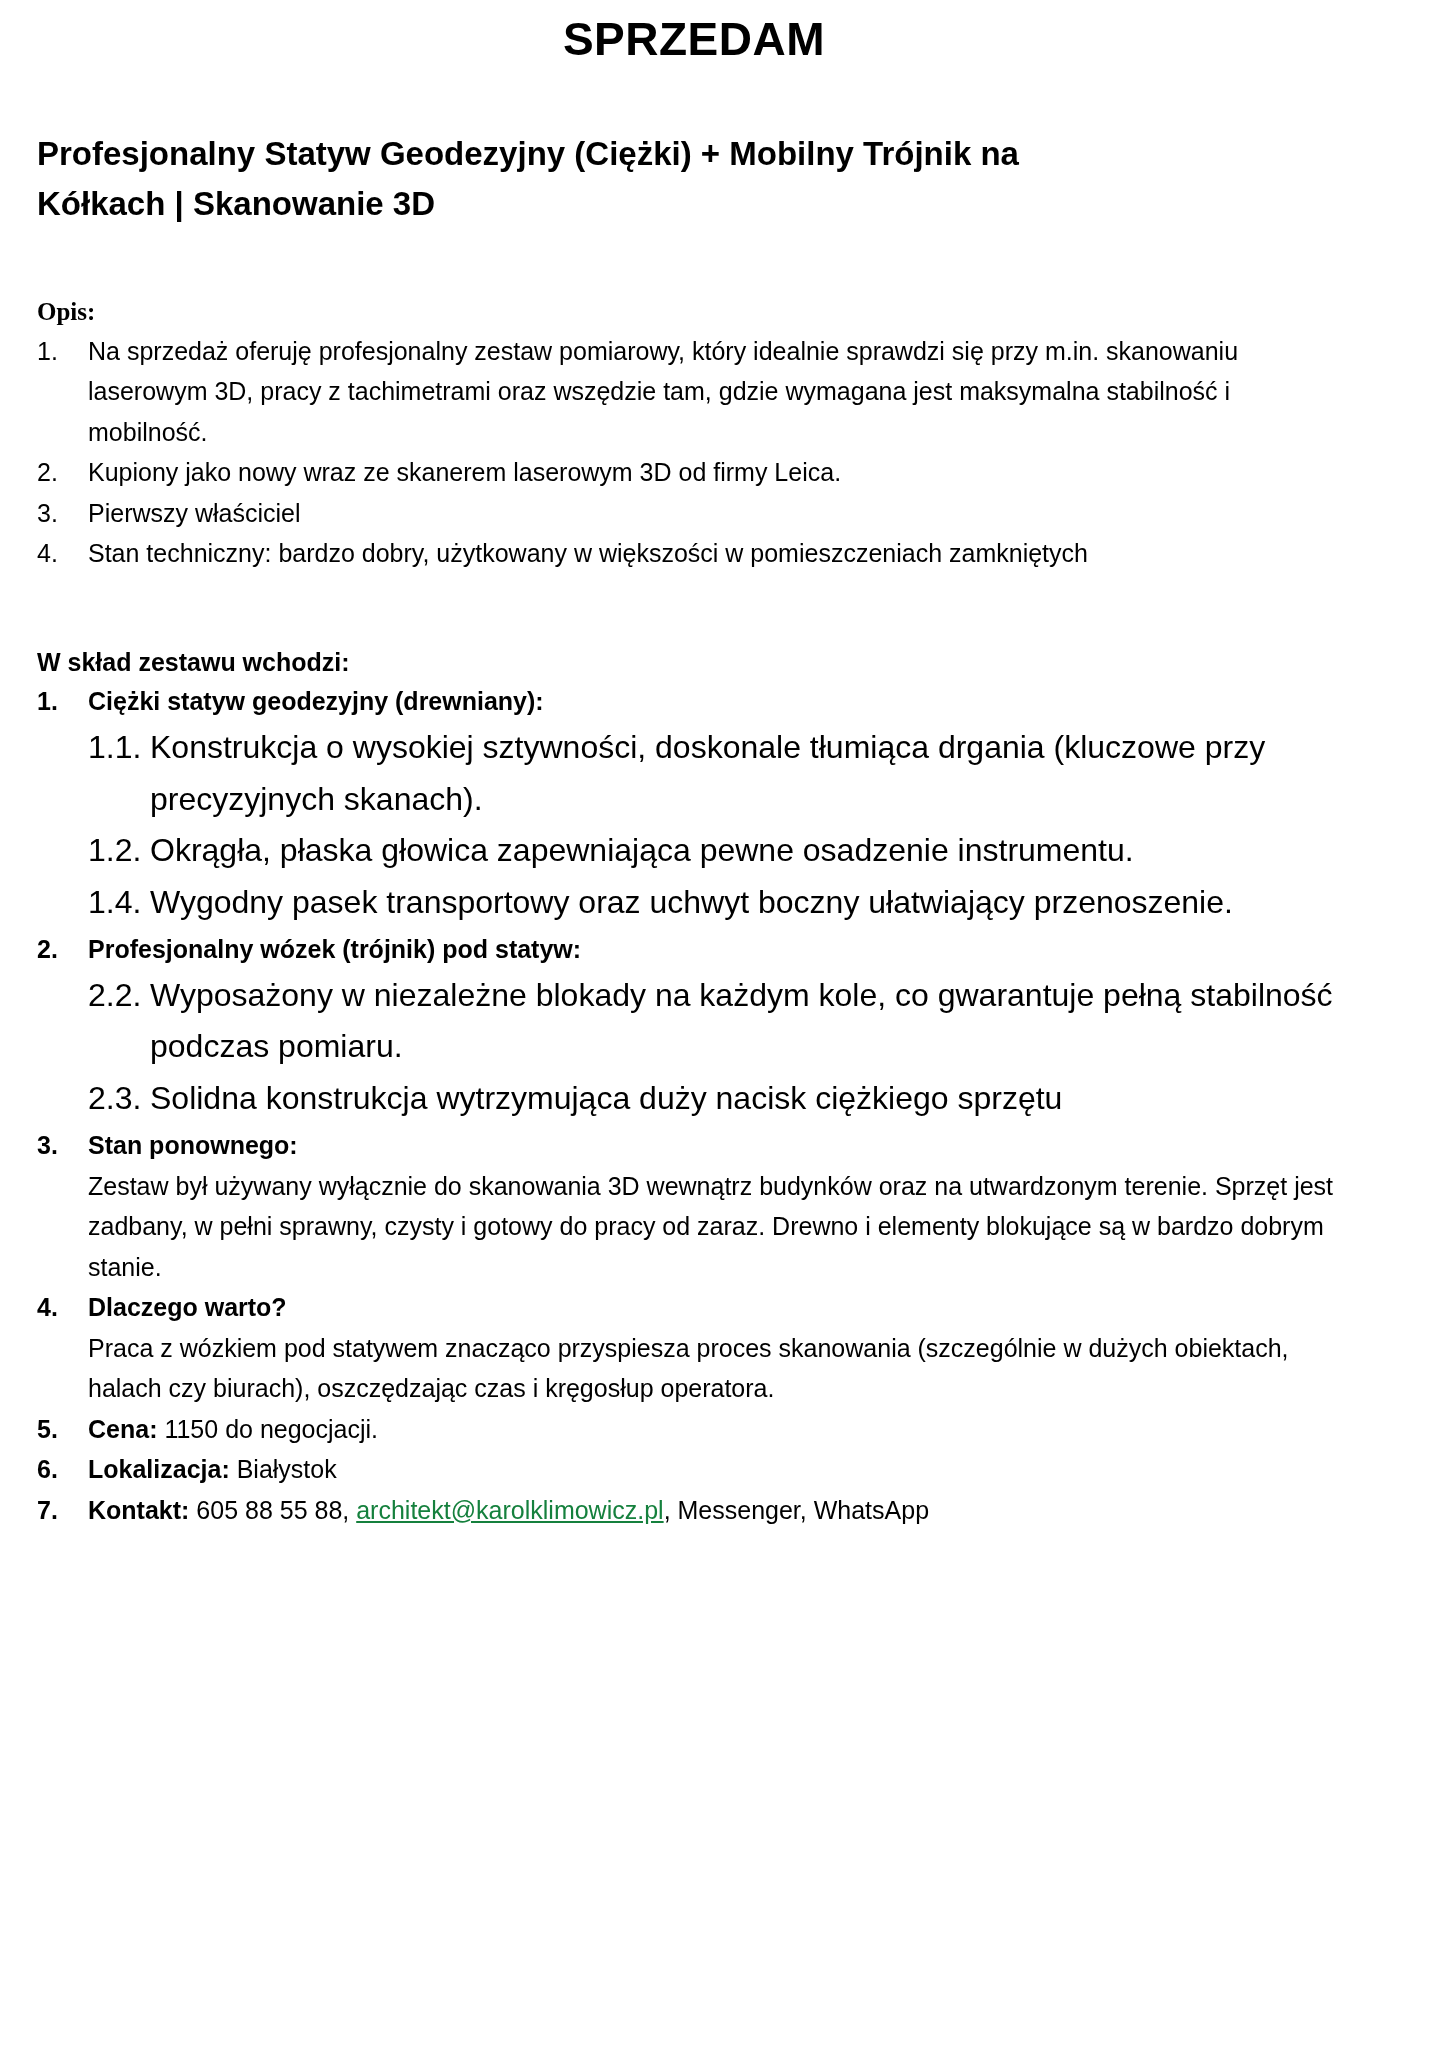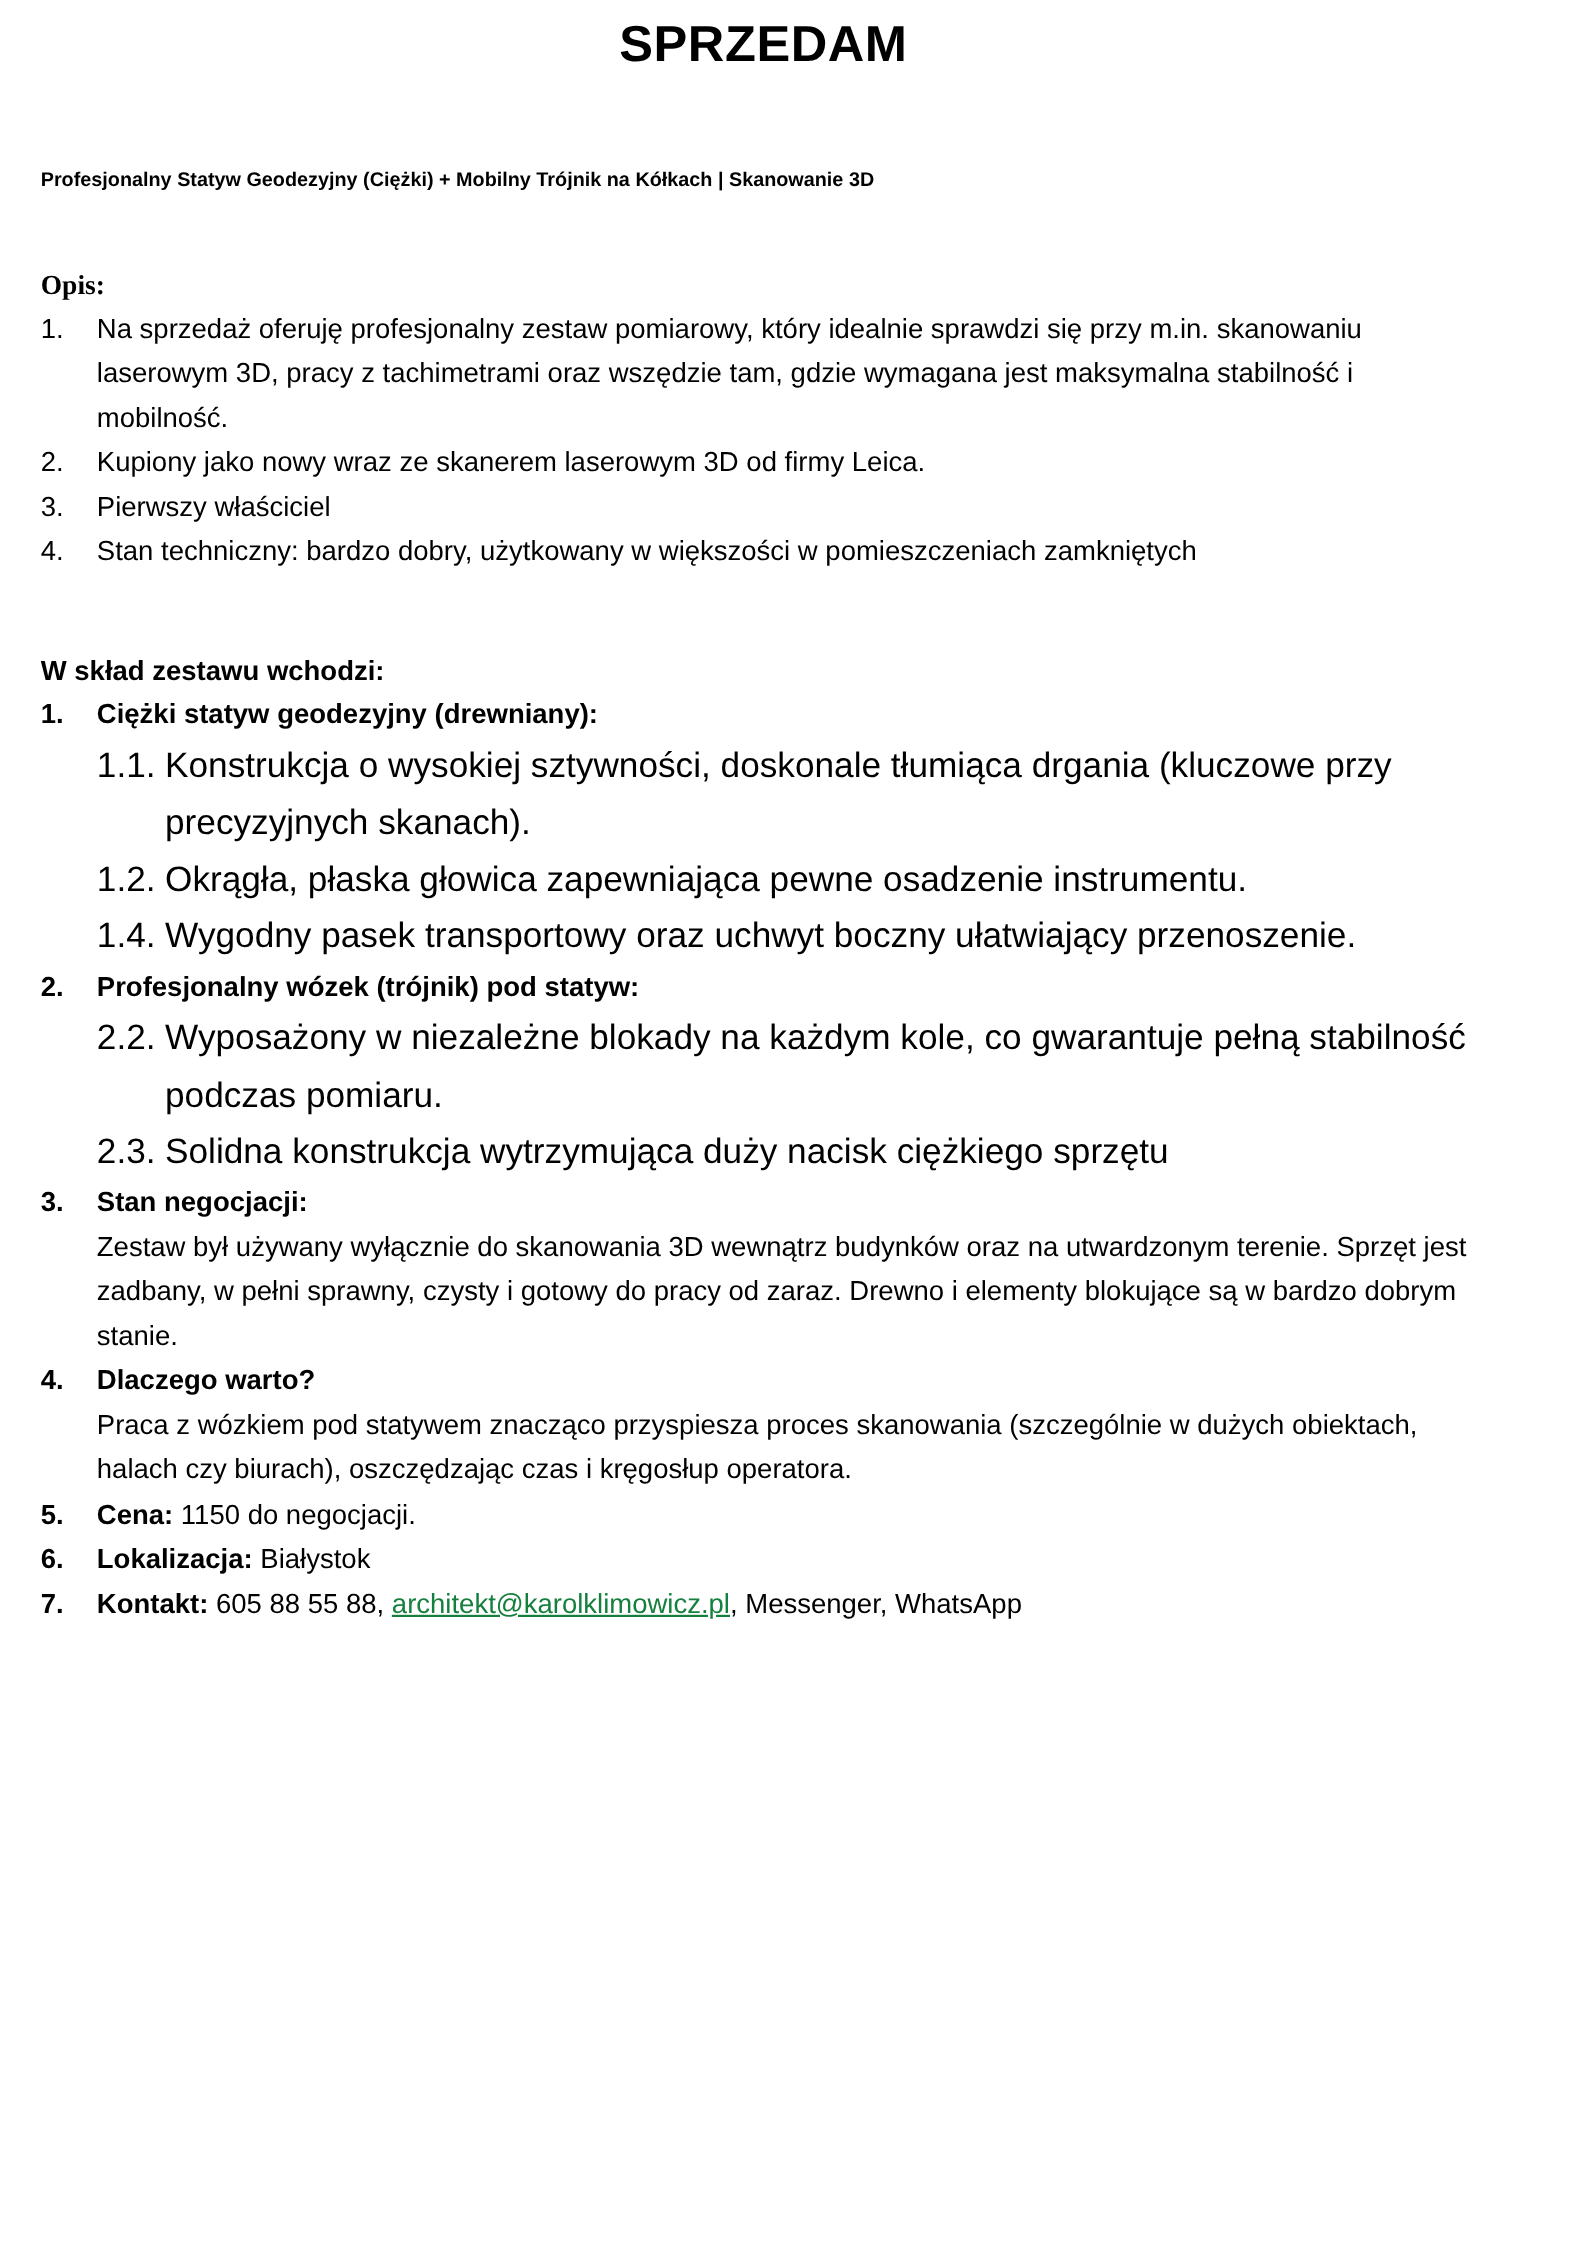--- a/index.html
+++ b/index.html
@@ -25,24 +25,24 @@
   .doc-title {
     text-align: center;
     font-size: 46px;
     font-weight: bold;
     letter-spacing: 0.5px;
     line-height: 1.0;
     margin: 16px 0 0 0;
     padding-right: 0;
   }
   .subtitle {
-    font-size: 18px;
+    font-size: 33px;
     font-weight: bold;
     line-height: 1.52;
-    margin-top: 88px;
+    margin-top: 67px;
     max-width: 1016px;
   }
   .section-heading {
     font-size: 25px;
     font-weight: bold;
     line-height: 1.5;
   }
   .sh-opis { margin-top: 64px; font-family: Liberation Serif, serif; }
   .sh-sklad { margin-top: 70px; }
 
@@ -161,21 +161,21 @@
         </li>
         <li>
           <span class="marker">2.3.</span>
           <span class="li-text">Solidna konstrukcja wytrzymująca duży nacisk ciężkiego sprzętu</span>
         </li>
       </ol>
     </li>
 
     <li>
       <span class="marker">3.</span>
-      <span class="li-head">Stan negocjacji:</span>
+      <span class="li-head">Stan ponownego:</span>
       <span class="li-body">Zestaw był używany wyłącznie do skanowania 3D wewnątrz budynków oraz na utwardzonym terenie. Sprzęt jest zadbany, w pełni sprawny, czysty i gotowy do pracy od zaraz. Drewno i elementy blokujące są w bardzo dobrym stanie.</span>
     </li>
 
     <li>
       <span class="marker">4.</span>
       <span class="li-head">Dlaczego warto?</span>
       <span class="li-body">Praca z wózkiem pod statywem znacząco przyspiesza proces skanowania (szczególnie w dużych obiektach, halach czy biurach), oszczędzając czas i kręgosłup operatora.</span>
     </li>
 
     <li>

